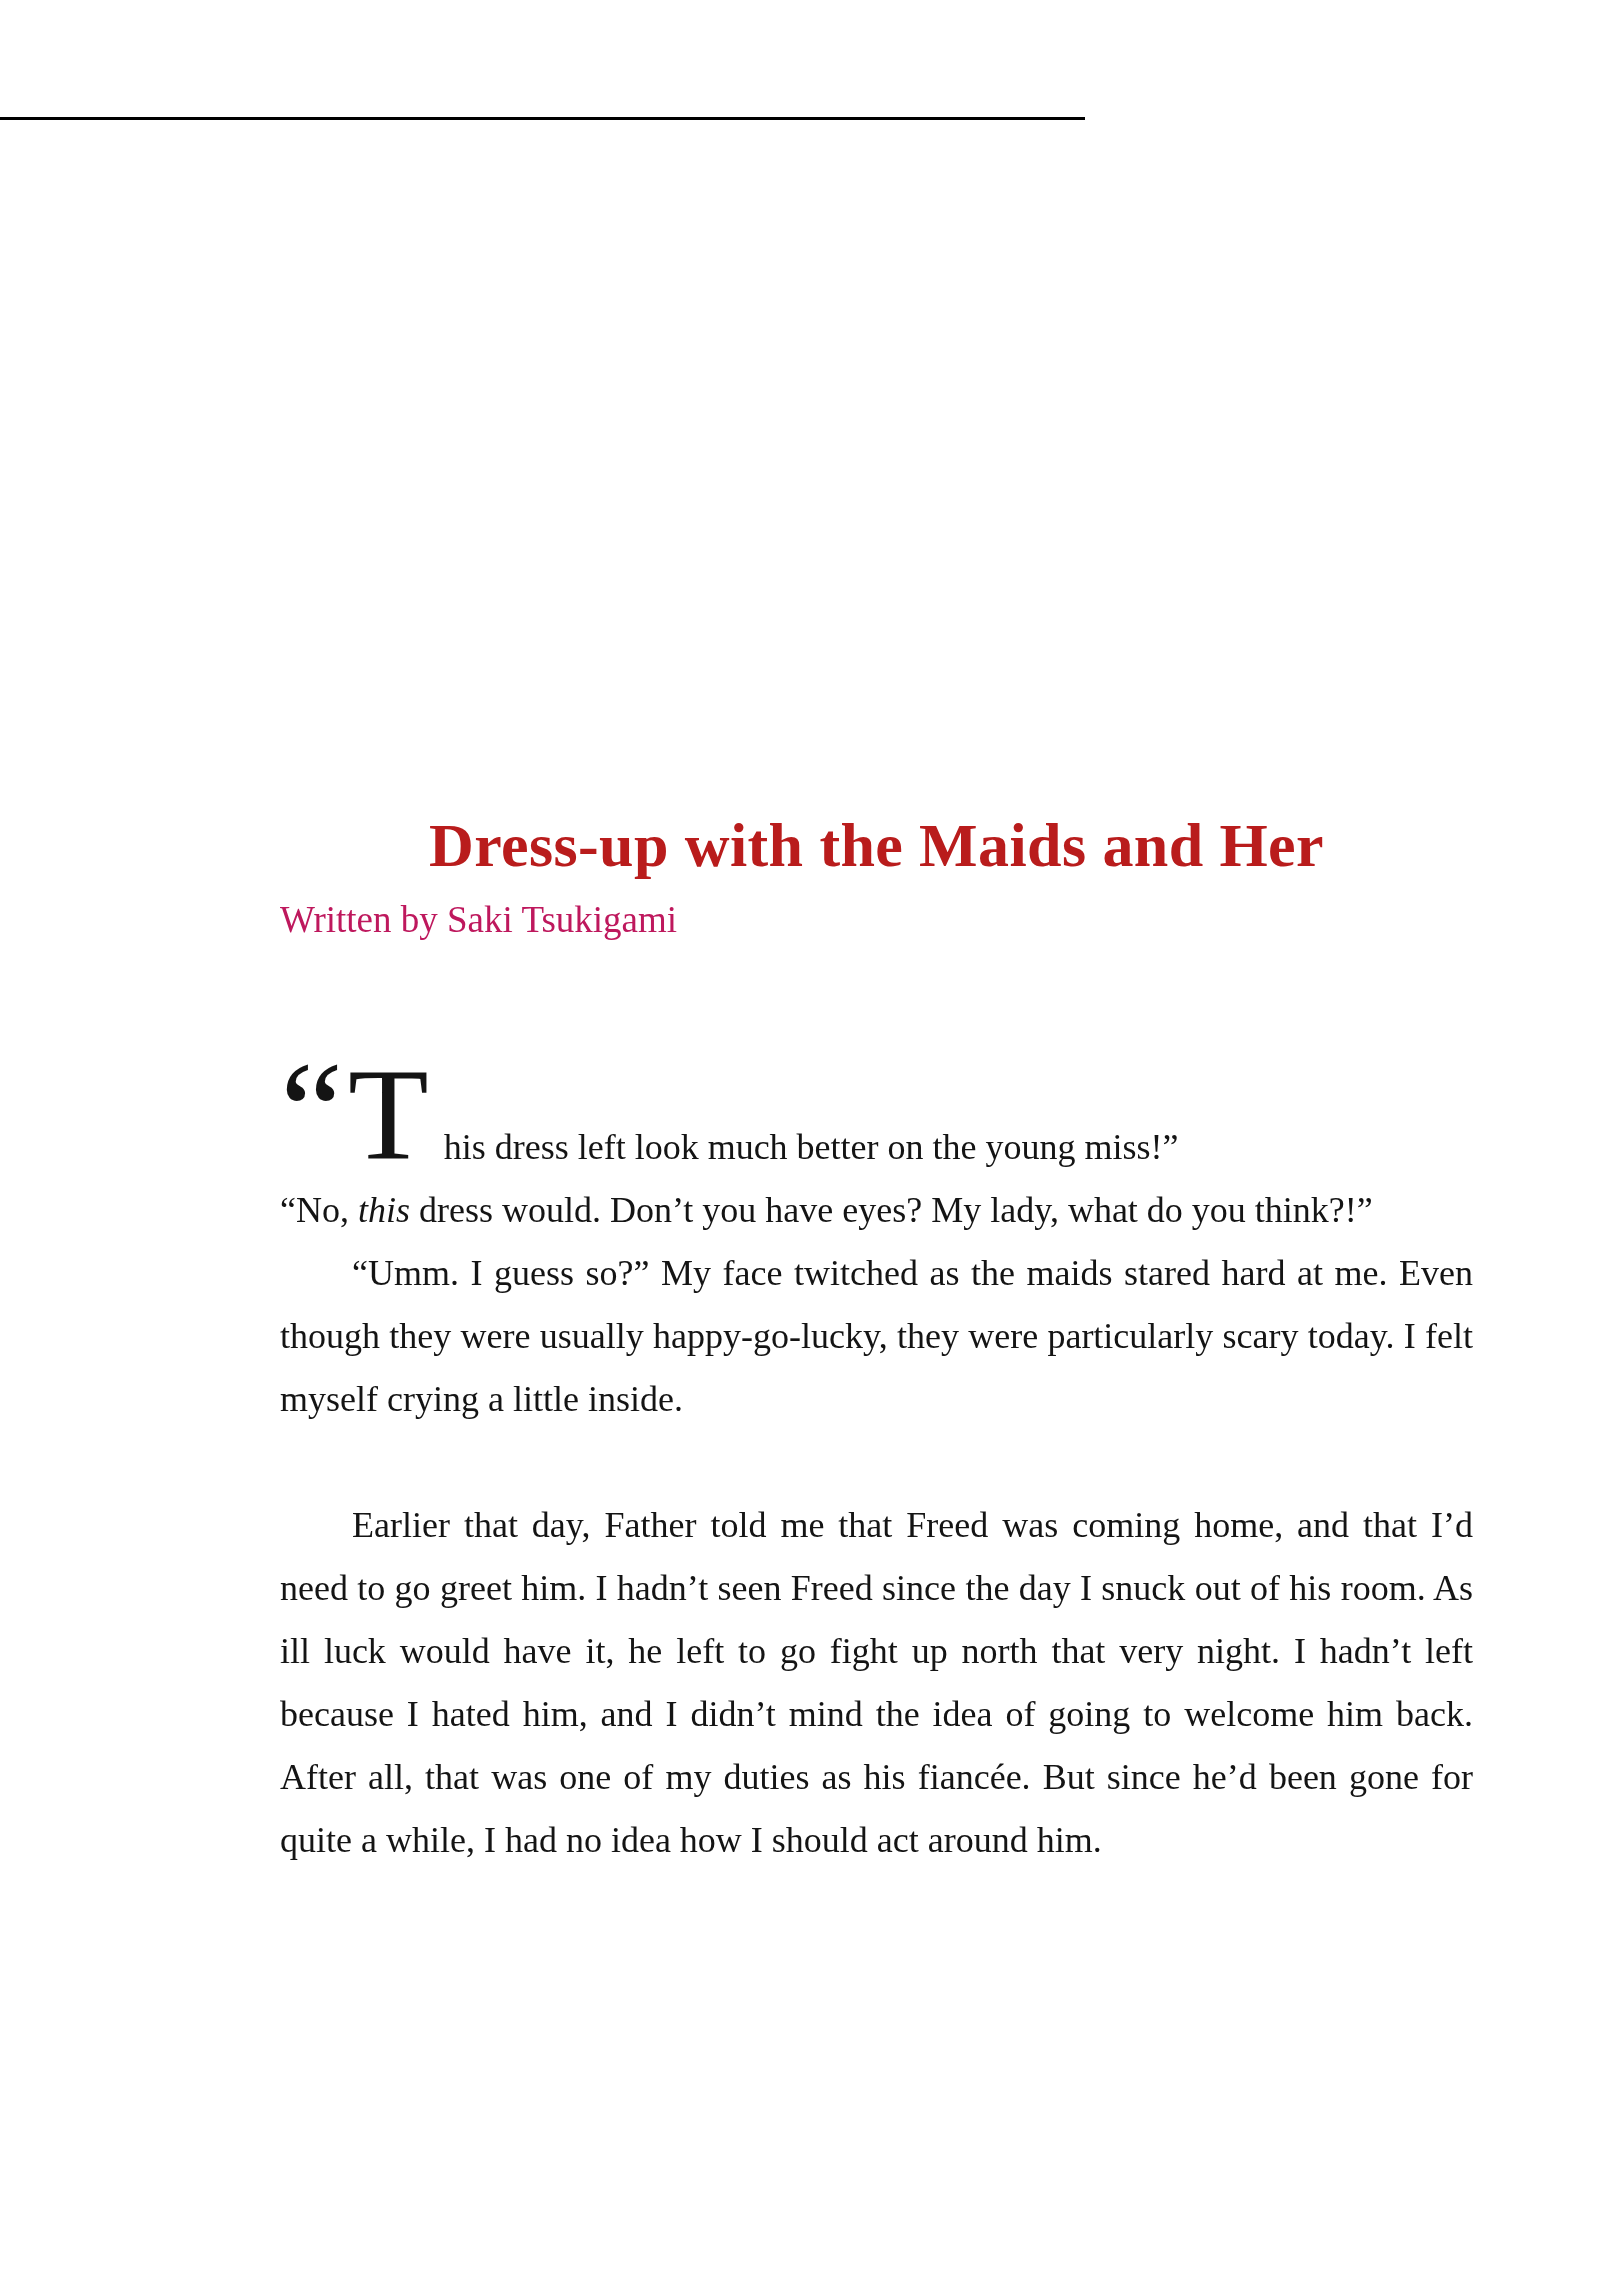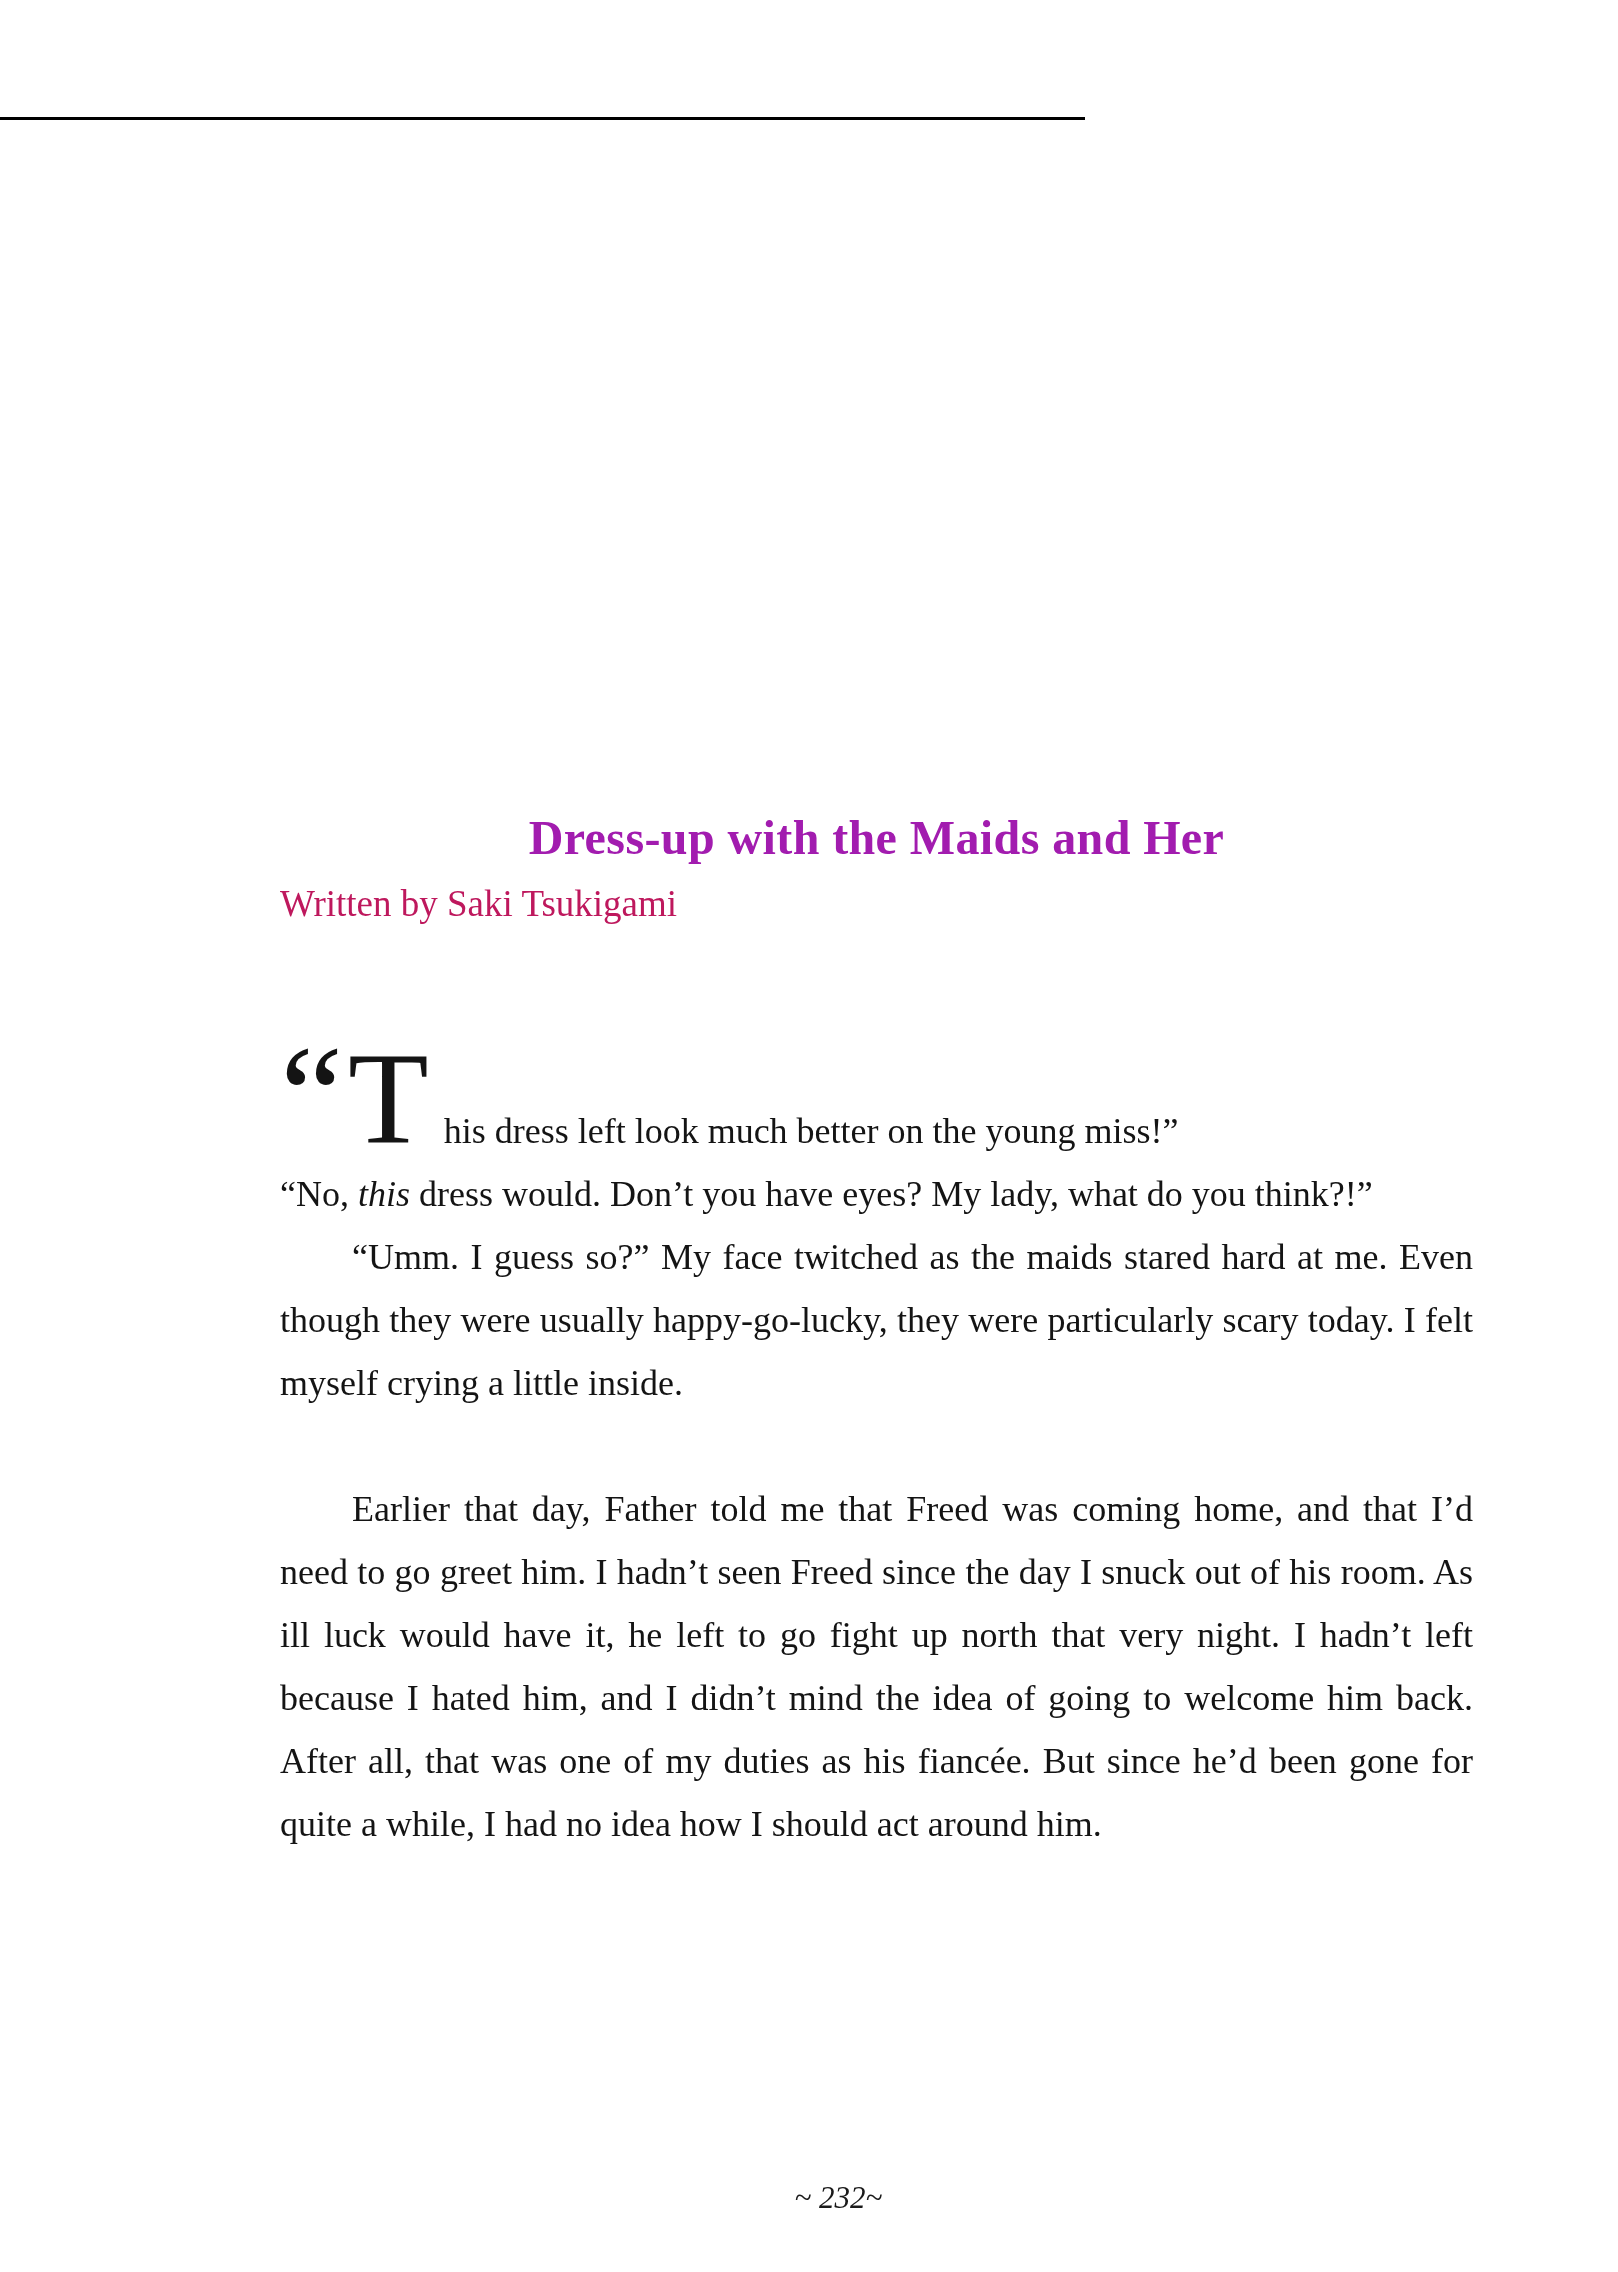--- a/index.html
+++ b/index.html
@@ -25,26 +25,26 @@
     background: #000000;
   }
   .content {
     position: absolute;
     top: 0;
     left: 280px;
     width: 1193px;
   }
   .chapter-title {
     margin: 810px 0 0 0;
-    font-size: 48px;
+    font-size: 62px;
     font-weight: 700;
     line-height: 1.15;
     text-align: center;
     letter-spacing: 0.4px;
-    color: #a21caf;
+    color: #b91c1c;
   }
   .chapter-byline {
     margin-top: 15px;
     font-size: 37px;
     line-height: 1.3;
     text-align: left;
     color: #be185d;
   }
   .body-text {
     margin-top: 167px;
@@ -108,16 +108,15 @@
 
       <p class="para indent">“Umm. I guess so?” My face twitched as the maids stared hard at me. Even though they were usually happy-go-lucky, they were particularly scary today. I felt myself crying a little inside.</p>
 
       <p class="para indent gap-above">Earlier that day, Father told me that Freed was coming home, and that I’d need to go greet him. I hadn’t seen Freed since the day I snuck out of his room. As ill luck would have it, he left to go fight up north that very night. I hadn’t left because I hated him, and I didn’t mind the idea of going to welcome him back. After all, that was one of my duties as his fiancée. But since he’d been gone for quite a while, I had no idea how I should act around him.</p>
 
 
     </div>
 
   </div>
 
-  <div class="page-number">~ 232~</div>
 
 </div>
 
 
 </body></html>

